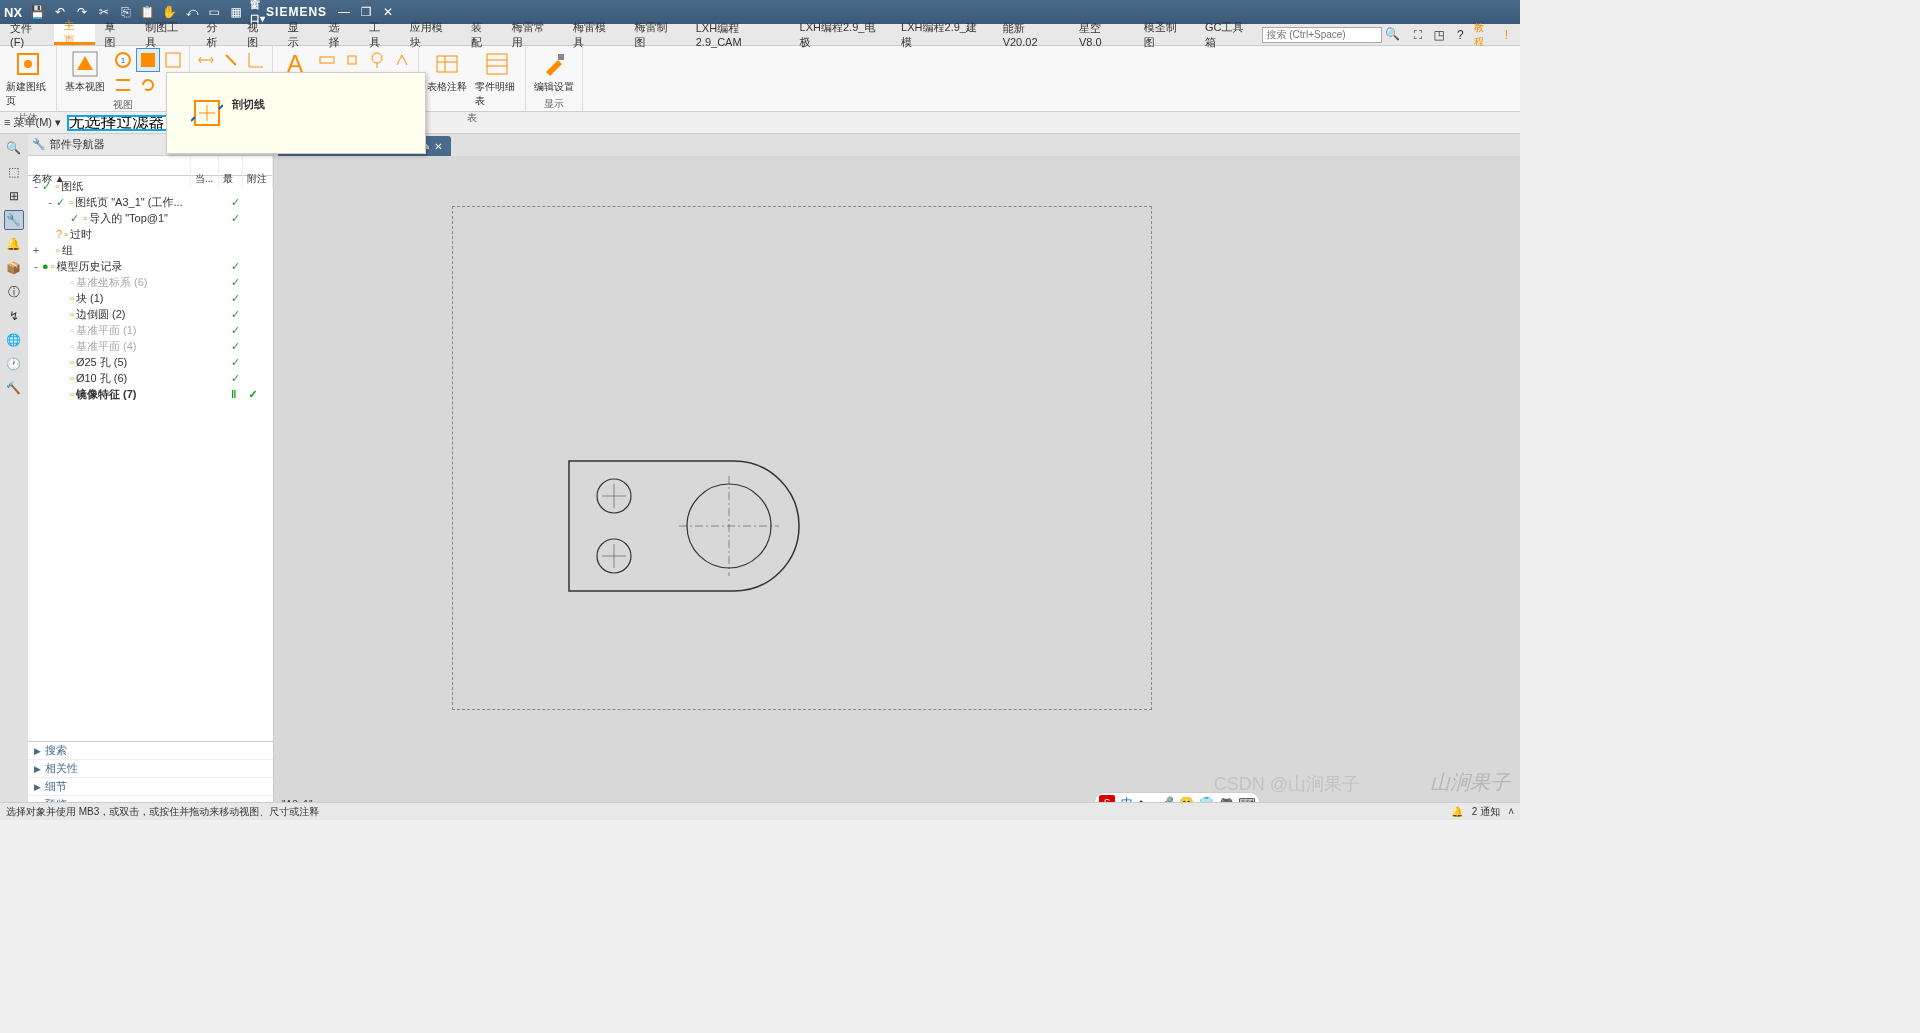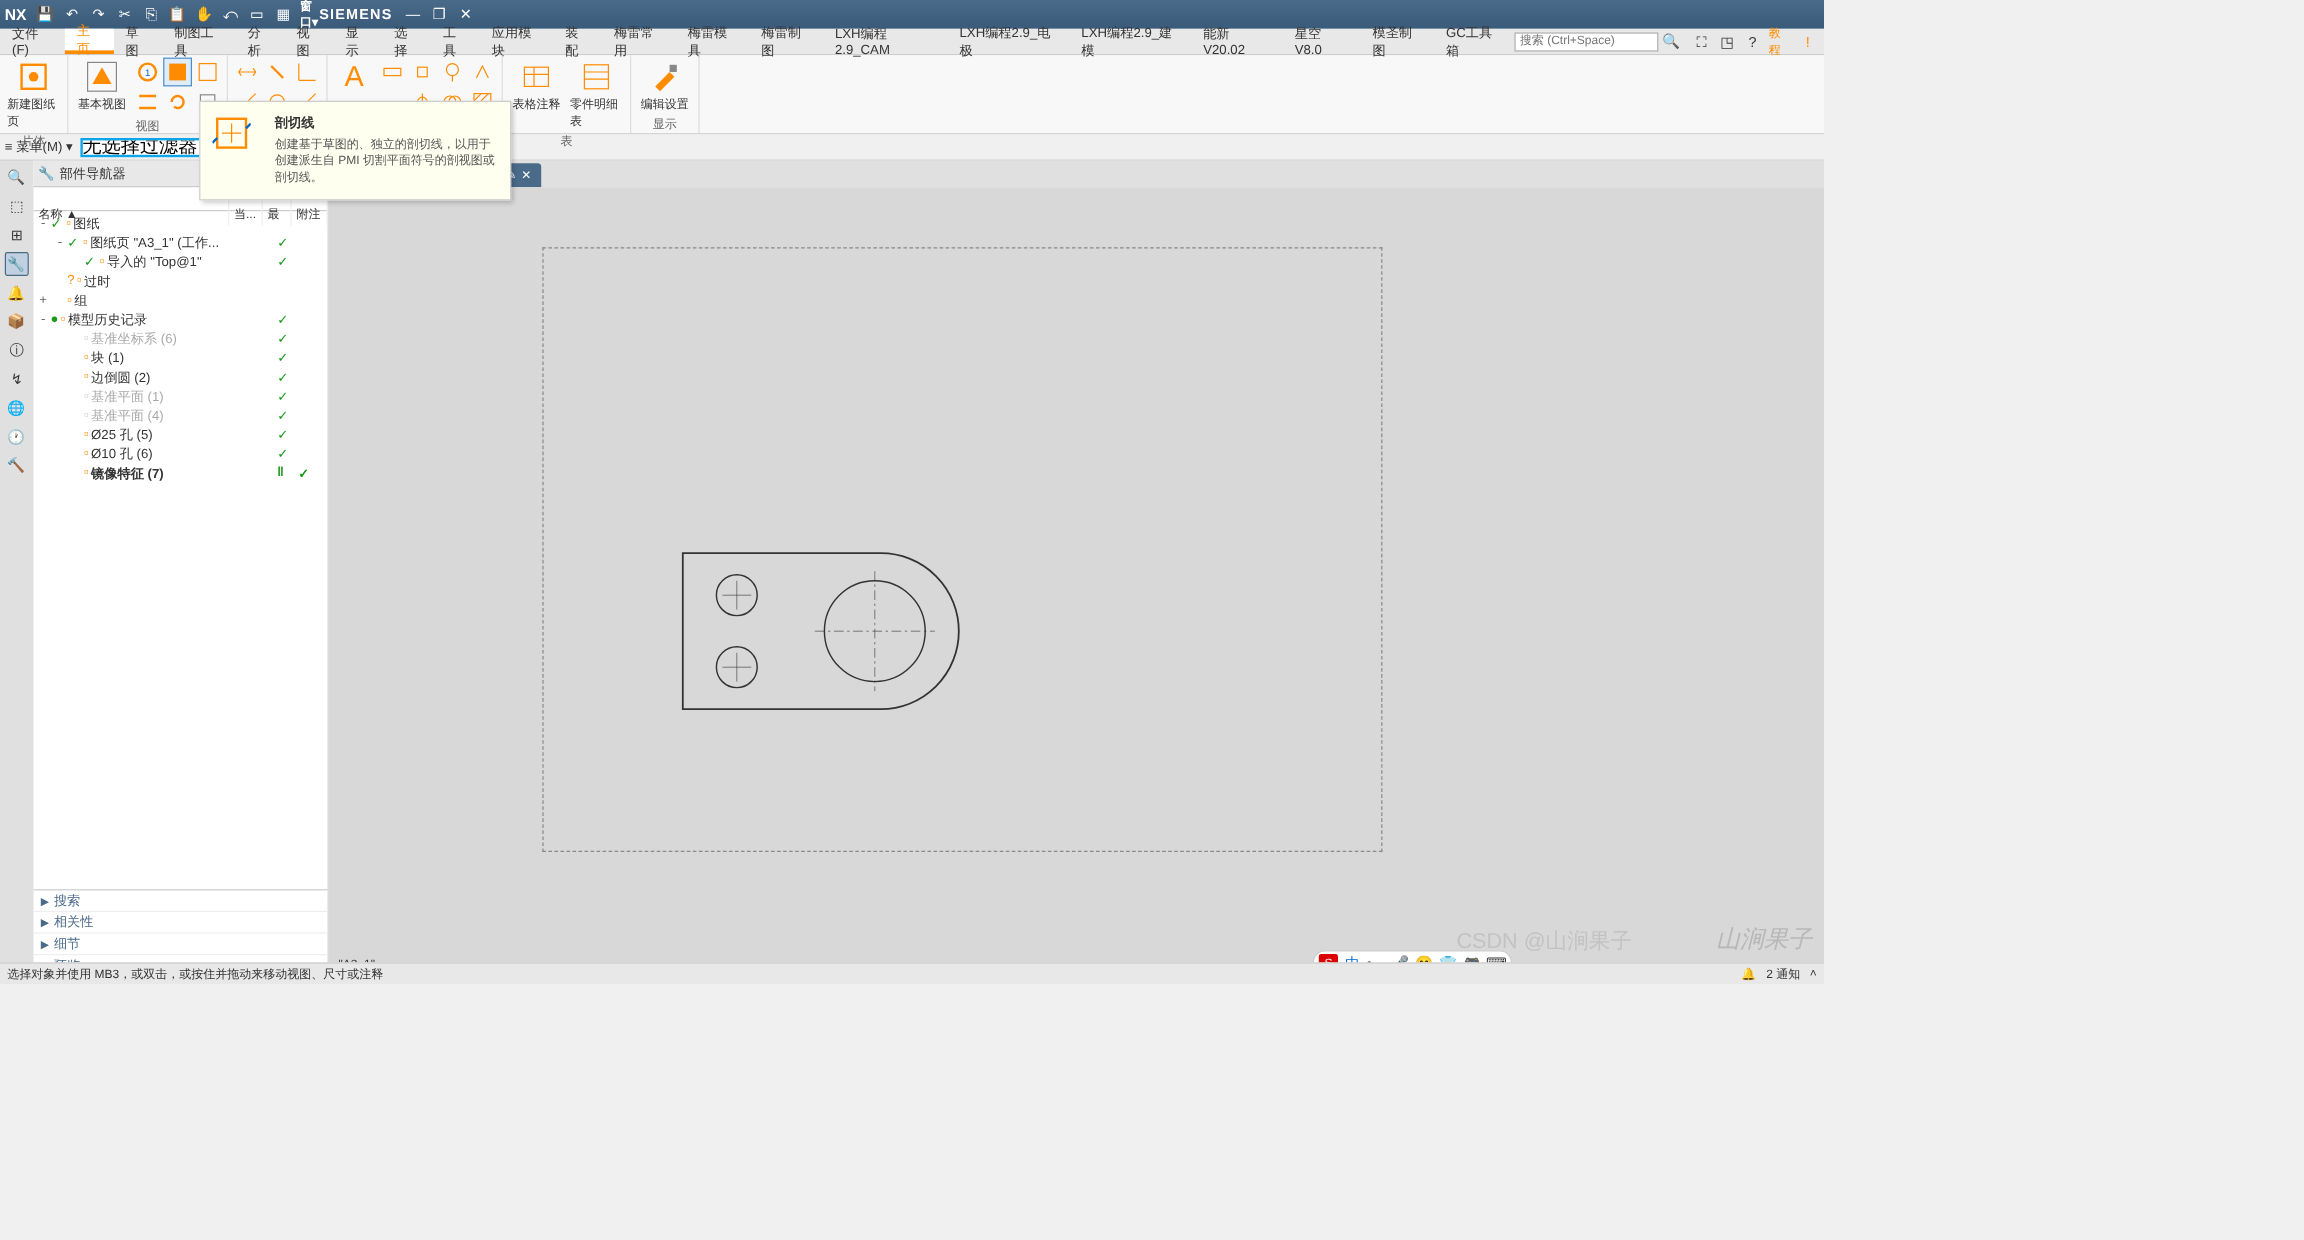--- a/index.html
+++ b/index.html
@@ -65,21 +65,21 @@
 .tab .close { cursor:pointer; }
 .canvas { flex:1; background:#d8d8d8; position:relative; }
 .sheet-border { position:absolute; left:178px; top:50px; width:700px; height:504px; border:1px dashed #888; }
 .part-svg { position:absolute; left:290px; top:300px; }
 
 .canvas-label { position:absolute; left:8px; bottom:4px; font-size:10px; color:#333; }
 
 .status-bar { position:absolute; bottom:0; left:0; right:0; height:18px; background:#e8e8e8; border-top:1px solid #ccc; display:flex; align-items:center; padding:0 6px; font-size:10px; }
 .status-bar .right { margin-left:auto; display:flex; align-items:center; gap:8px; }
 
-.tooltip { position:absolute; left:166px; top:84px; width:260px; background:#fffff0; border:1px solid #ccc; padding:10px; display:flex; gap:20px; box-shadow:2px 2px 4px rgba(0,0,0,.2); z-index:100; }
+.tooltip { position:absolute; left:166px; top:72px; width:260px; background:#fffff0; border:1px solid #ccc; padding:24px; display:flex; gap:9px; box-shadow:2px 2px 4px rgba(0,0,0,.2); z-index:100; }
 .tooltip .tt-ico { width:32px; height:32px; flex-shrink:0; }
 .tooltip .tt-title { font-weight:bold; font-size:11px; margin-bottom:4px; }
 .tooltip .tt-desc { font-size:10px; color:#555; line-height:1.4; }
 
 .float-tools { position:absolute; right:260px; bottom:6px; display:flex; gap:4px; background:#fff; border:1px solid #ccc; padding:2px 4px; border-radius:10px; }
 .float-tools span { width:16px; height:16px; cursor:pointer; display:flex; align-items:center; justify-content:center; }
 
 .watermark { position:absolute; right:10px; bottom:24px; font-size:20px; color:rgba(150,150,150,.5); font-style:italic; }
 .watermark2 { position:absolute; right:160px; bottom:24px; font-size:18px; color:rgba(180,180,180,.6); }
 
@@ -336,21 +336,20 @@
 </div>
 
 <div class="tooltip">
   <svg class="tt-ico" viewBox="0 0 32 32">
       <rect x="4" y="4" width="24" height="24" fill="none" stroke="#ff8c00" stroke-width="2"></rect>
       <path d="M8 16 h16 M16 8 v16" stroke="#ff8c00"></path>
       <path d="M4 20 l-4 4 M28 12 l4 -4" stroke="#0066cc" stroke-width="2"></path>
     </svg>
   <div>
     <div class="tt-title">剖切线</div>
-    <div class="tt-desc">创建基于草图的、独立的剖切线，以用于创建派生自 PMI 切割平面符号的剖视图或剖切线。</div>
   </div>
 </div>
 
 <div class="filter-bar">
   <span class="menu-btn">≡ <span>菜单(M)</span> ▾</span>
   <input style="width: 110px;" value="无选择过滤器">
 </div>
 
 <div class="main">
   <div class="side-icons">

